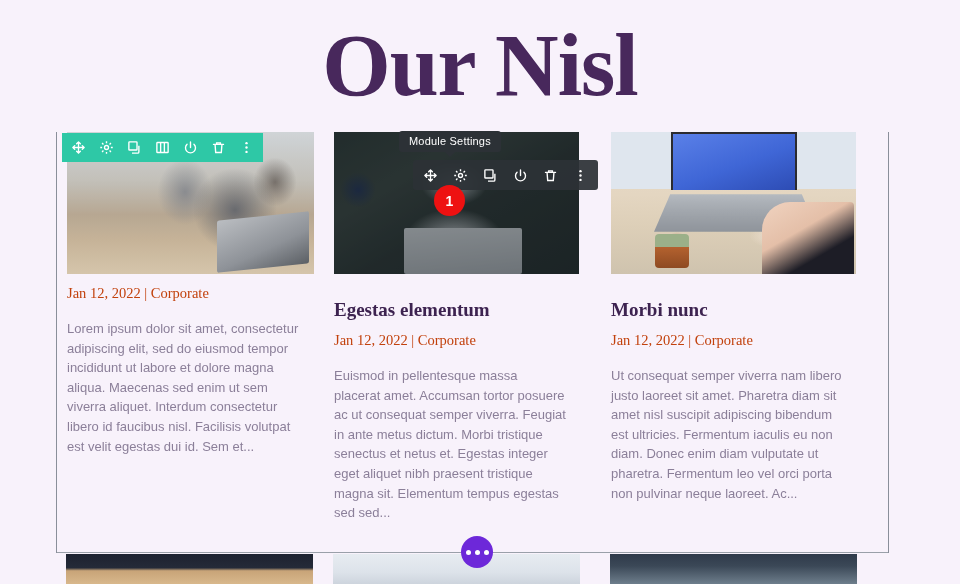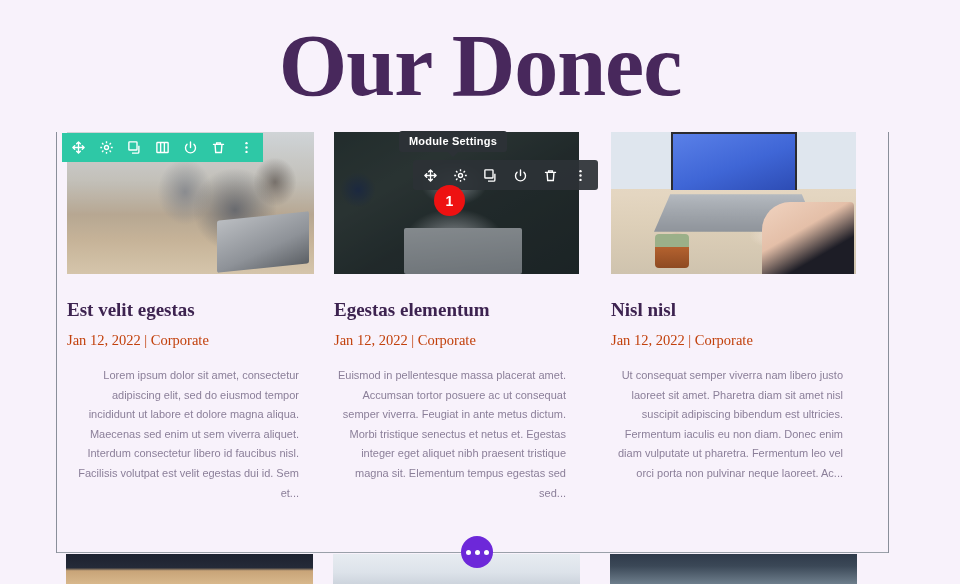--- a/index.html
+++ b/index.html
@@ -129,26 +129,25 @@
     margin-top:25px;
   }
   .card-meta {
     font-family:"Liberation Serif", serif;
     font-size:14.5px;
     color:#c2410c;
     margin-top:11px;
   }
   .card-body {
     font-family:"Liberation Sans", sans-serif;
-    font-size:11px;
+    font-size:13px;
     line-height:19.6px;
     color:#8b7f99;
     margin-top:17px;
     max-width:232px;
-    text-align:right;
   }
 
   
   .row-divider {
     position:absolute;
     left:0; top:420px; width:831px; height:1px;
     background:#9aa0a9;
   }
   .lower-row {
     position:absolute;
@@ -177,21 +176,21 @@
   }
   .green-toolbar .tb-icon { width:15px; height:15px; color:#ffffff; display:block; }
 
   
   .module-tooltip {
     position:absolute;
     left:399px; top:131px;
     background:#2c3136;
     color:#ffffff;
     font-size:11px;
-    font-weight:bold;
+    font-weight:normal;
     padding:4px 10px 5px;
     border-radius:3px;
     z-index:52;
     white-space:nowrap;
     letter-spacing:.2px;
   }
   .module-tooltip::after {
     content:"";
     position:absolute; left:50%; margin-left:-5px; bottom:-5px;
     width:0; height:0;
@@ -236,31 +235,30 @@
     z-index:60;
     cursor:pointer;
   }
   .fab .dot { width:5px; height:5px; border-radius:50%; background:#fff; display:block; }
 </style>
 </head>
 <body>
 
 <div id="page">
 
-  <h1 class="page-heading">Our Donec</h1>
+  <h1 class="page-heading">Our Nisl</h1>
 
   <div class="blog-container">
 
     <div class="blog-grid">
 
       <article class="blog-card c1">
         <div class="card-thumb">
           <div class="photo-cafe"></div>
         </div>
-        <h2 class="card-title">Est velit egestas</h2>
         <div class="card-meta">Jan 12, 2022 | Corporate</div>
         <p class="card-body">Lorem ipsum dolor sit amet, consectetur adipiscing elit, sed do eiusmod tempor incididunt ut labore et dolore magna aliqua. Maecenas sed enim ut sem viverra aliquet. Interdum consectetur libero id faucibus nisl. Facilisis volutpat est velit egestas dui id. Sem et...</p>
       </article>
 
       <article class="blog-card c2">
         <div class="card-thumb w2">
           <div class="photo-desk"></div>
           <div class="thumb-dim"></div>
         </div>
         <h2 class="card-title">Egestas elementum</h2>
@@ -270,21 +268,21 @@
 
       <article class="blog-card c3">
         <div class="card-thumb w3">
           <div class="photo-laptop">
             <span class="screen"></span>
             <span class="keyboard"></span>
             <span class="plant"></span>
             <span class="hand"></span>
           </div>
         </div>
-        <h2 class="card-title">Nisl nisl</h2>
+        <h2 class="card-title">Morbi nunc</h2>
         <div class="card-meta">Jan 12, 2022 | Corporate</div>
         <p class="card-body">Ut consequat semper viverra nam libero justo laoreet sit amet. Pharetra diam sit amet nisl suscipit adipiscing bibendum est ultricies. Fermentum iaculis eu non diam. Donec enim diam vulputate ut pharetra. Fermentum leo vel orci porta non pulvinar neque laoreet. Ac...</p>
       </article>
 
     </div>
 
     <div class="row-divider"></div>
   </div>
 
   <div class="lower-row">

